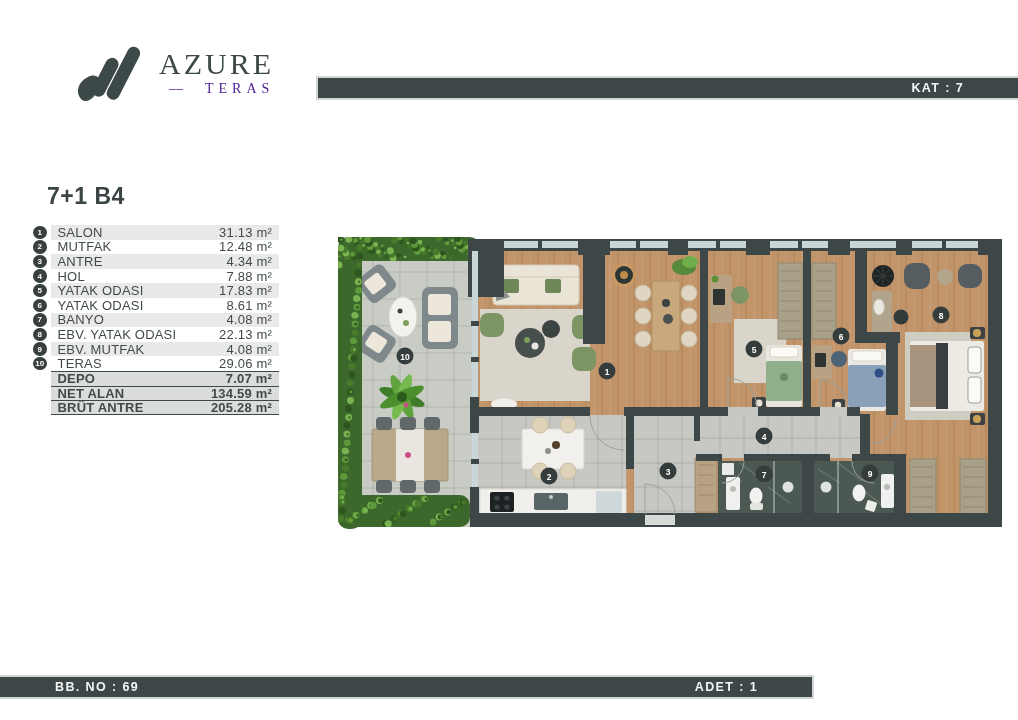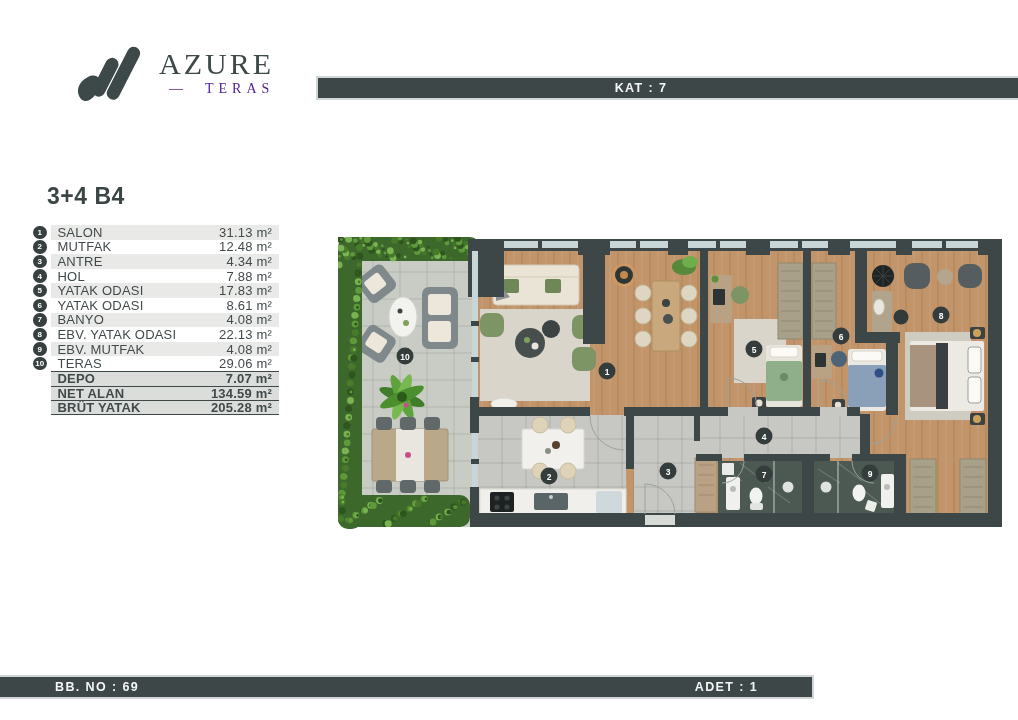--- a/index.html
+++ b/index.html
@@ -9,21 +9,21 @@
   
   .logo{position:absolute;left:75px;top:44px;display:flex;align-items:flex-start;}
   .logo-mark{width:70px;height:64px;}
   .logo-text{margin-left:14px;margin-top:6px;color:#3d4848;}
   .logo-brand{font-family:"Liberation Serif", serif;font-size:30px;letter-spacing:3px;line-height:28px;}
   .logo-sub{font-family:"Liberation Serif", serif;font-size:14px;letter-spacing:5px;margin-top:3px;padding-left:10px;color:#4c1d95;}
 
   
   .bar{position:absolute;background:#3d4747;height:20px;display:flex;align-items:center;
        box-shadow:0 0 0 2px #cfd6d5;color:#f4f6f5;font-size:12.5px;font-weight:700;letter-spacing:1.4px;}
-  .bar-top{left:318px;top:78px;width:700px;justify-content:center;padding-right:54px;box-sizing:border-box;}
+  .bar-top{left:318px;top:78px;width:700px;justify-content:flex-end;padding-right:54px;box-sizing:border-box;}
   .bar-bottom{left:0;top:677px;width:812px;justify-content:space-between;box-sizing:border-box;padding:0 54px 0 55px;}
 
   
   .unit-title{position:absolute;left:47px;top:183px;font-size:23px;font-weight:700;color:#3b4545;letter-spacing:.5px;}
 
   
   .legend{position:absolute;left:33px;top:225px;width:246px;}
   .lrow{display:flex;align-items:center;height:14.6px;}
   .badge{flex:0 0 13.5px;width:13.5px;height:13.5px;border-radius:50%;background:#373f3f;color:#fff;
          font-size:8px;font-weight:700;display:flex;align-items:center;justify-content:center;margin-right:4px;}
@@ -55,21 +55,21 @@
     <div class="logo-text">
       <div class="logo-brand">AZURE</div>
       <div class="logo-sub"><span>—</span>&nbsp;&nbsp;<span>TERAS</span></div>
     </div>
   </div>
 
   <div class="bar bar-top">
     <span>KAT : 7</span>
   </div>
 
-  <div class="unit-title">3+4 B4</div>
+  <div class="unit-title">7+1 B4</div>
 
   <div class="legend">
     <div class="lrow">
         <span class="badge">1</span>
         <span class="band alt">
           <span>SALON</span>
           <span>31.13 m²</span>
         </span>
       </div>
     <div class="lrow">
@@ -142,21 +142,21 @@
         </span>
       </div>
     <div class="lrow srow">
         <span class="band">
           <span>NET ALAN</span>
           <span>134.59 m²</span>
         </span>
       </div>
     <div class="lrow srow last">
         <span class="band">
-          <span>BRÜT YATAK</span>
+          <span>BRÜT ANTRE</span>
           <span>205.28 m²</span>
         </span>
       </div>
   </div>
 
   <svg class="plan" viewBox="0 0 677 296">
 
     <rect x="8" y="8" width="132" height="282" fill="#c9ccc5"></rect>
     <g id="g-terrace">
         <line x1="35" y1="8" x2="35" y2="290" stroke="rgba(90,95,85,0.2)" stroke-width="1"></line>

